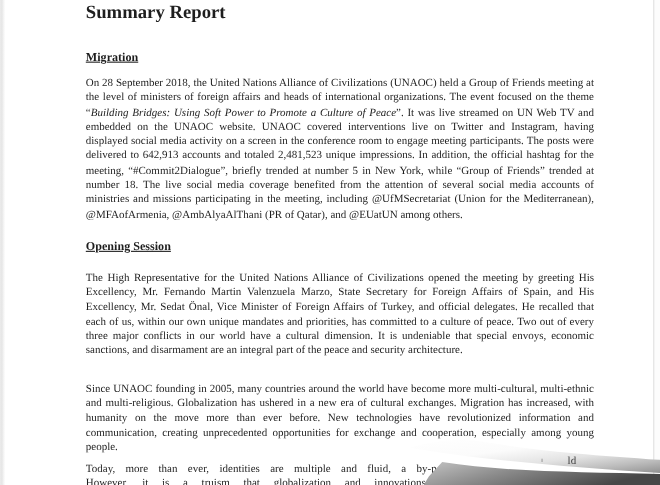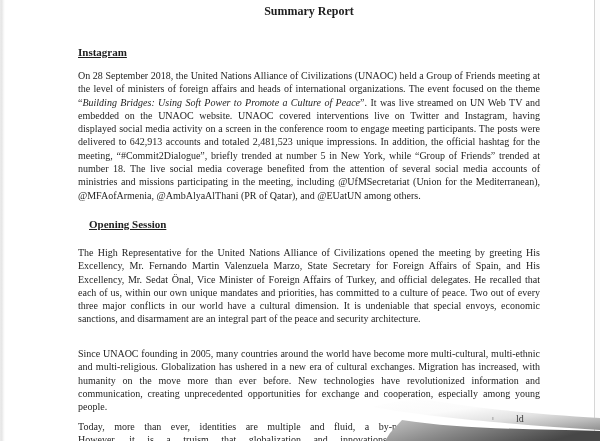--- a/index.html
+++ b/index.html
@@ -18,31 +18,30 @@
   .page-edge-right {
     position: absolute; left: 594px; top: 0; width: 1px; height: 441px;
     background: #d6d6d6;
   }
   .page-edge-right-pad {
     position: absolute; left: 595px; top: 0; width: 5px; height: 441px;
     background: #fcfcfc;
   }
   .doc-title {
     position: absolute; top: 4px; left: 78px; width: 462px;
-    text-align: center;
-    font-weight: bold; font-size: 12px; line-height: 14px;
+    font-weight: bold; font-size: 17px; line-height: 14px;
     margin: 0;
   }
   .heading {
     position: absolute; left: 78px;
     font-weight: bold; font-size: 11px; line-height: 13px;
     text-decoration: underline;
   }
   #heading-background { top: 46px; }
-  #heading-opening-session { top: 218px; margin-left: 11px; }
+  #heading-opening-session { top: 218px; }
   .para {
     position: absolute; left: 78px; width: 462px;
     font-size: 10px; line-height: 13.3px;
     text-align: justify;
   }
   #para-background-1 { top: 69px; }
   #para-opening-1 { top: 246px; }
   #para-opening-2 { top: 347px; }
   .partial-line {
     position: absolute; left: 78px;
@@ -65,21 +64,21 @@
 </style>
 </head>
 <body>
 
 <div class="page-edge-left"></div>
 <div class="page-edge-right"></div>
 <div class="page-edge-right-pad"></div>
 
 <h1 class="doc-title">Summary Report</h1>
 
-<div class="heading" id="heading-background">Instagram</div>
+<div class="heading" id="heading-background">Migration</div>
 
 <div class="para" id="para-background-1"><span class="run-n">On 28 September 2018, the United Nations Alliance of Civilizations (UNAOC) held a Group of Friends meeting at the level of ministers of foreign affairs and heads of international organizations. The event focused on the theme “</span><span class="run-i">Building Bridges: Using Soft Power to Promote a Culture of Peace</span><span class="run-n">”. It was live streamed on UN Web TV and embedded on the UNAOC website. UNAOC covered interventions live on Twitter and Instagram, having displayed social media activity on a screen in the conference room to engage meeting participants. The posts were delivered to 642,913 accounts and totaled 2,481,523 unique impressions. In addition, the official hashtag for the meeting, “#Commit2Dialogue”, briefly trended at number 5 in New York, while “Group of Friends” trended at number 18. The live social media coverage benefited from the attention of several social media accounts of ministries and missions participating in the meeting, including @UfMSecretariat (Union for the Mediterranean), @MFAofArmenia, @AmbAlyaAlThani (PR of Qatar), and @EUatUN among others.</span></div>
 
 <div class="heading" id="heading-opening-session">Opening Session</div>
 
 <div class="para" id="para-opening-1"><span class="run-n">The </span><span class="run-b">High Representative for the United Nations Alliance of Civilizations</span><span class="run-n"> opened the meeting by greeting His Excellency, Mr. Fernando Martin Valenzuela Marzo, State Secretary for Foreign Affairs of Spain, and His Excellency, Mr. Sedat Önal, Vice Minister of Foreign Affairs of Turkey, and official delegates. He recalled that each of us, within our own unique mandates and priorities, has committed to a culture of peace. Two out of every three major conflicts in our world have a cultural dimension. It is undeniable that special envoys, economic sanctions, and disarmament are an integral part of the peace and security architecture.</span></div>
 
 <div class="para" id="para-opening-2"><span class="run-n">Since UNAOC founding in 2005, many countries around the world have become more multi-cultural, multi-ethnic and multi-religious. Globalization has ushered in a new era of cultural exchanges. Migration has increased, with humanity on the move more than ever before. New technologies have revolutionized information and communication, creating unprecedented opportunities for exchange and cooperation, especially among young people.</span></div>
 
 <div class="partial-line" id="partial-line-1">Today, more than ever, identities are multiple and fluid, a by-p</div>

